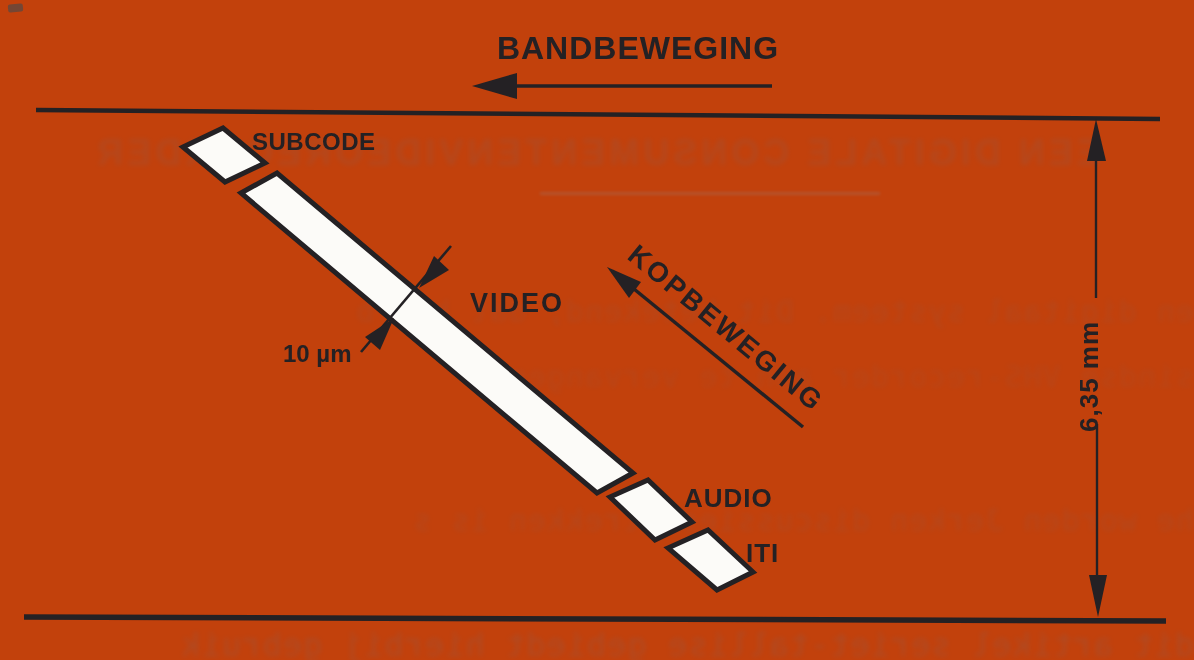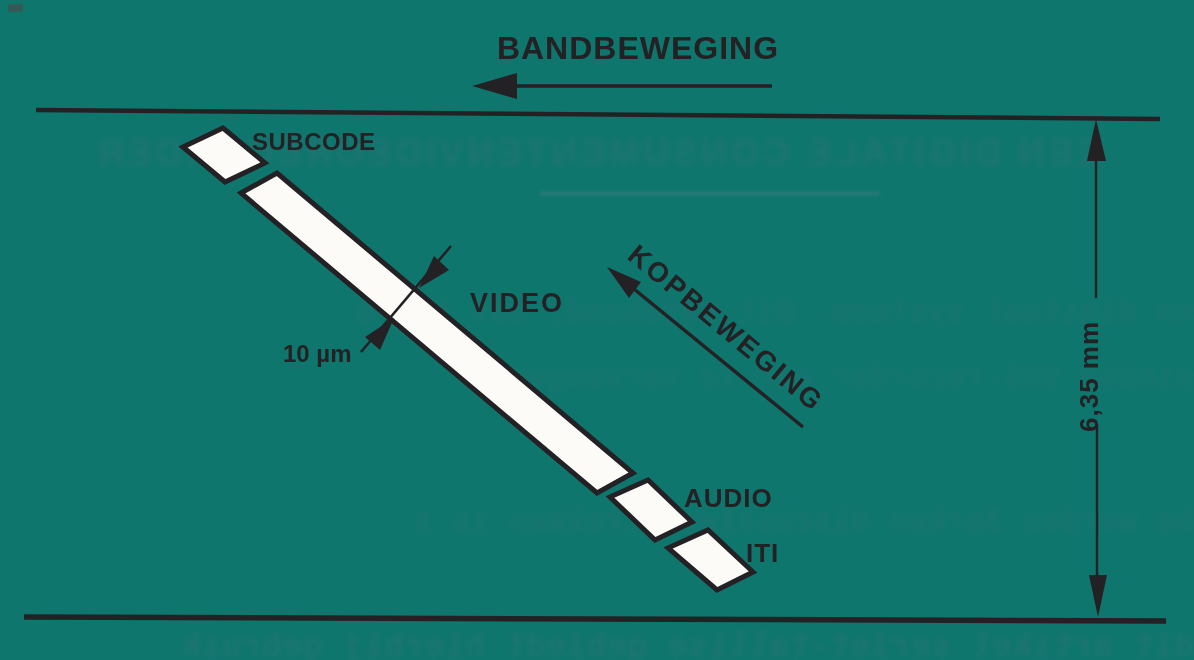--- a/index.html
+++ b/index.html
@@ -1,19 +1,19 @@
 <!DOCTYPE html>
 <html><head>
 <meta charset="utf-8">
 <style>
   html,body{margin:0;padding:0;background:#e8e8e8;}
   .canvas{
     position:relative;
     width:1194px;height:660px;
-    background:#0f766e;
+    background:#c2410c;
     overflow:hidden;
     font-family:"Liberation Sans", sans-serif;
   }
   
   .ghost{
     position:absolute;left:0;width:1194px;
     color:#6d6d7a;
     transform:scaleX(-1);
     filter:blur(2.4px);
     white-space:nowrap;

